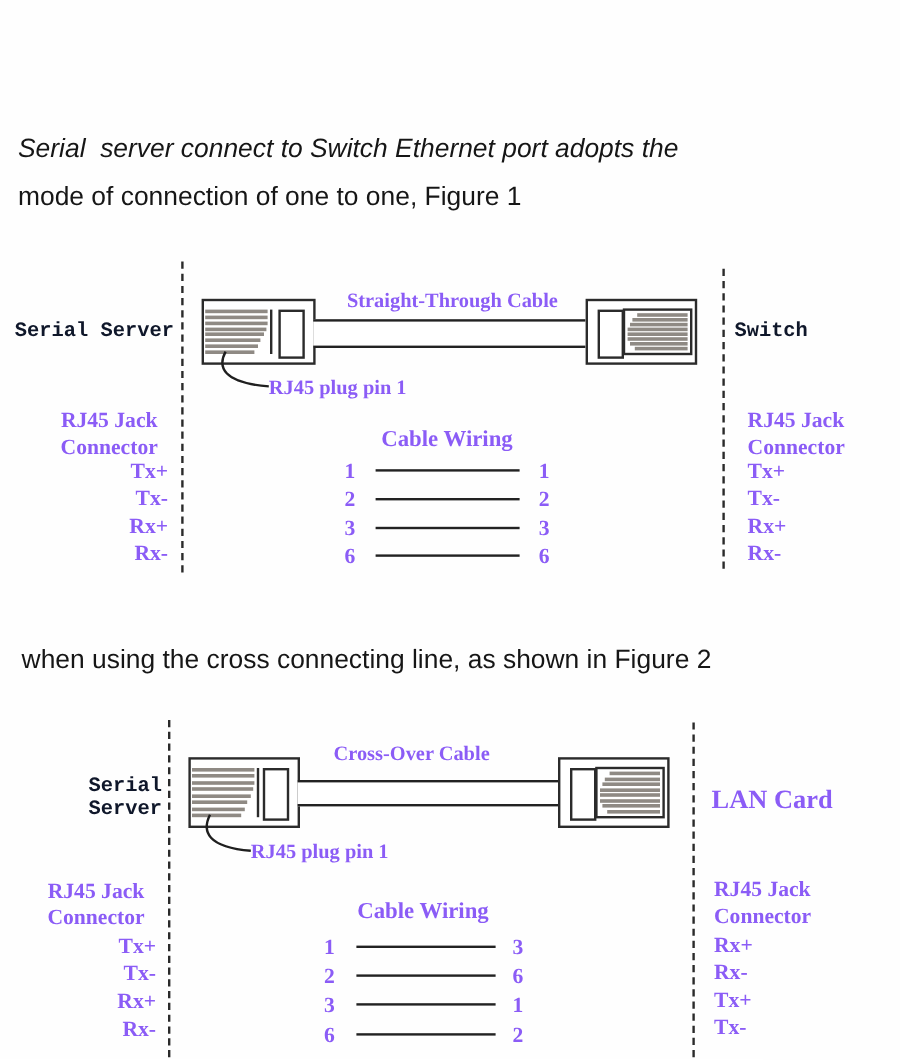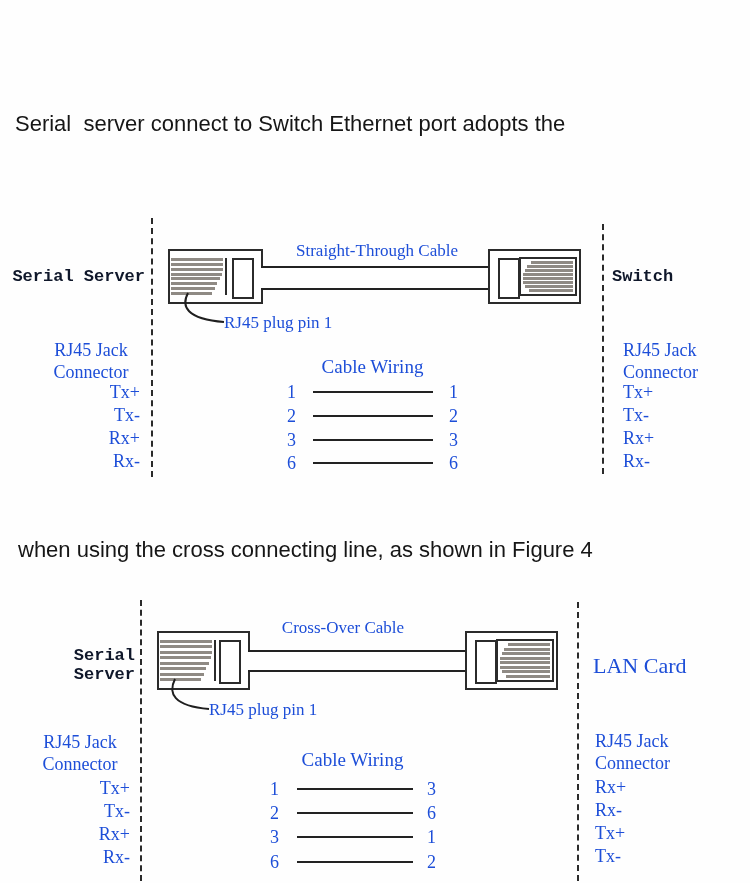--- a/index.html
+++ b/index.html
@@ -1,20 +1,20 @@
 <!DOCTYPE html>
 <html><head>
 <meta charset="utf-8">
 <style>
   html,body{margin:0;padding:0;background:#ffffff;}
   .page{position:relative;width:750px;height:883px;background:#fefefe;overflow:hidden;
         color:#1c1c1c;}
   .abs{position:absolute;}
   .sans{font-family:"Liberation Sans",sans-serif;color:#161616;}
-  .serif{font-family:"Liberation Serif",serif;font-weight:normal;color:#1d4ed8;}
+  .serif{font-family:"Liberation Serif",serif;font-weight:bold;color:#8b5cf6;}
   .mono{font-family:"Liberation Mono",monospace;font-weight:bold;color:#0f172a;}
   .title{top:6px;left:0;width:750px;text-align:center;font-size:37px;letter-spacing:-0.5px;}
   .para{font-size:22px;white-space:pre-wrap;}
   .vdash{width:0;border-left:2px dashed #2a2a2a;}
   
   .rj45{border:2px solid #2b2b2b;background:#fff;}
   .rj45 .latch{position:absolute;border:2px solid #2b2b2b;background:#fff;}
   .stripes{position:absolute;display:flex;flex-direction:column;justify-content:space-between;}
   .stripes i{display:block;height:3px;background:#8f8a84;}
   .rj45.lplug .stripes{left:1px;top:7px;bottom:7px;width:52px;border-right:2px solid #2b2b2b;padding-right:2px;}
@@ -40,21 +40,22 @@
   .wrow .rn{position:absolute;right:0;text-align:left;font-size:18px;line-height:22px;}
   .wrow .wire{position:absolute;top:10px;border-top:2px solid #222;}
   svg.curve{overflow:visible;}
 </style>
 </head>
 <body>
 
 <div class="page">
 
 
-  <div class="abs sans para" style="left:15px;top:111px;">Serial  server connect to Switch Ethernet port adopts the</div>
+  <div class="abs sans para" style="left:15px;top:111px;font-style:italic;">Serial  server connect to Switch Ethernet port adopts the</div>
+  <div class="abs sans para" style="left:15px;top:151px;">mode of connection of one to one, Figure 1</div>
 
   <div class="abs vdash" style="left:151px;top:218px;height:259px;"></div>
   <div class="abs vdash" style="left:602px;top:224px;height:250px;"></div>
 
   <div class="abs mono devlabel" style="left:10px;top:267px;width:135px;text-align:right;">Serial Server</div>
   <div class="abs mono devlabel" style="left:612px;top:267px;">Switch</div>
 
   <div class="abs rj45 lplug" style="left:168px;top:249px;width:91px;height:51px;">
     <div class="stripes">
         <i></i>
@@ -128,21 +129,21 @@
     <span class="ln">3</span>
     <span class="wire" style="left:41px;right:39px;"></span>
     <span class="rn" style="width:23px;">3</span>
   </div>
   <div class="abs wrow serif" style="left:272px;top:452px;width:200px;">
     <span class="ln">6</span>
     <span class="wire" style="left:41px;right:39px;"></span>
     <span class="rn" style="width:23px;">6</span>
   </div>
 
-  <div class="abs sans para" style="left:18px;top:537px;">when using the cross connecting line, as shown in Figure 4</div>
+  <div class="abs sans para" style="left:18px;top:537px;">when using the cross connecting line, as shown in Figure 2</div>
 
   <div class="abs vdash" style="left:140px;top:600px;height:281px;"></div>
   <div class="abs vdash" style="left:577px;top:602px;height:279px;"></div>
 
   <div class="abs mono devlabel" style="left:5px;top:646px;width:130px;text-align:right;">Serial Server</div>
   <div class="abs serif" style="left:593px;top:653px;font-size:22px;">LAN Card</div>
 
   <div class="abs rj45 lplug" style="left:157px;top:631px;width:89px;height:55px;">
     <div class="stripes">
         <i></i>

